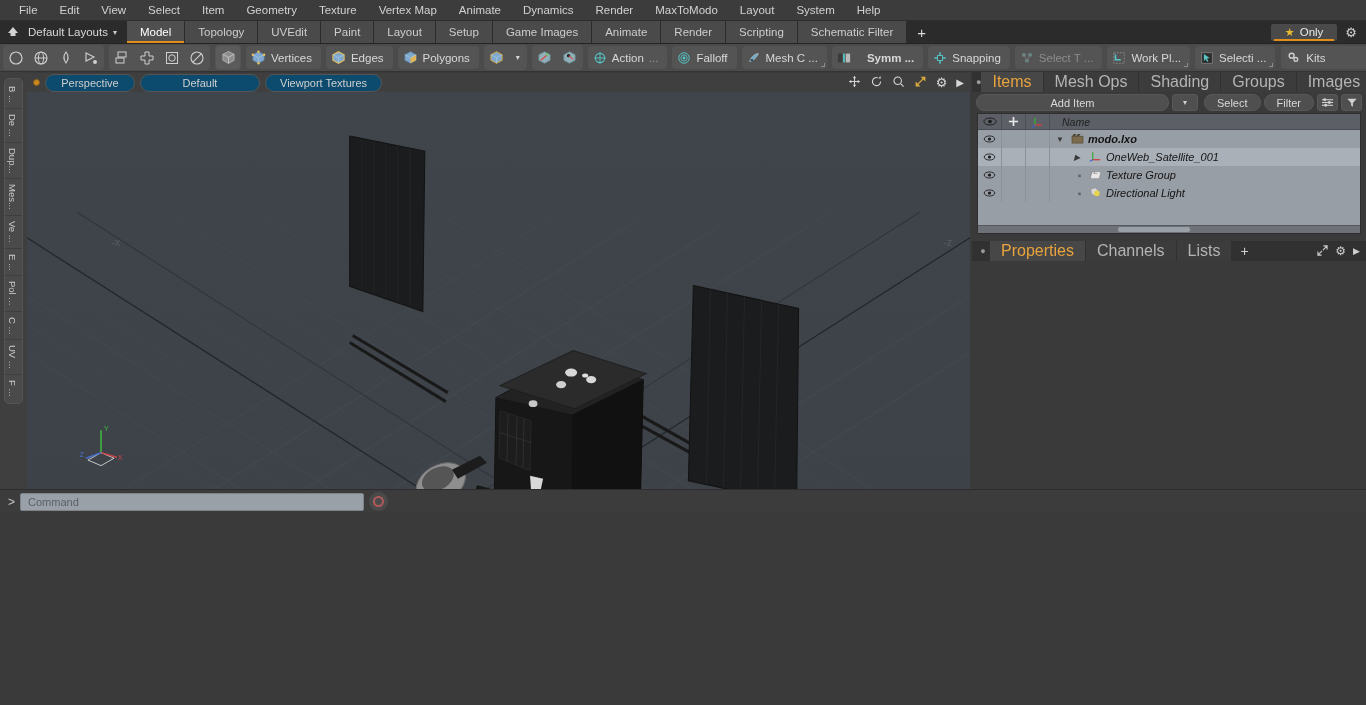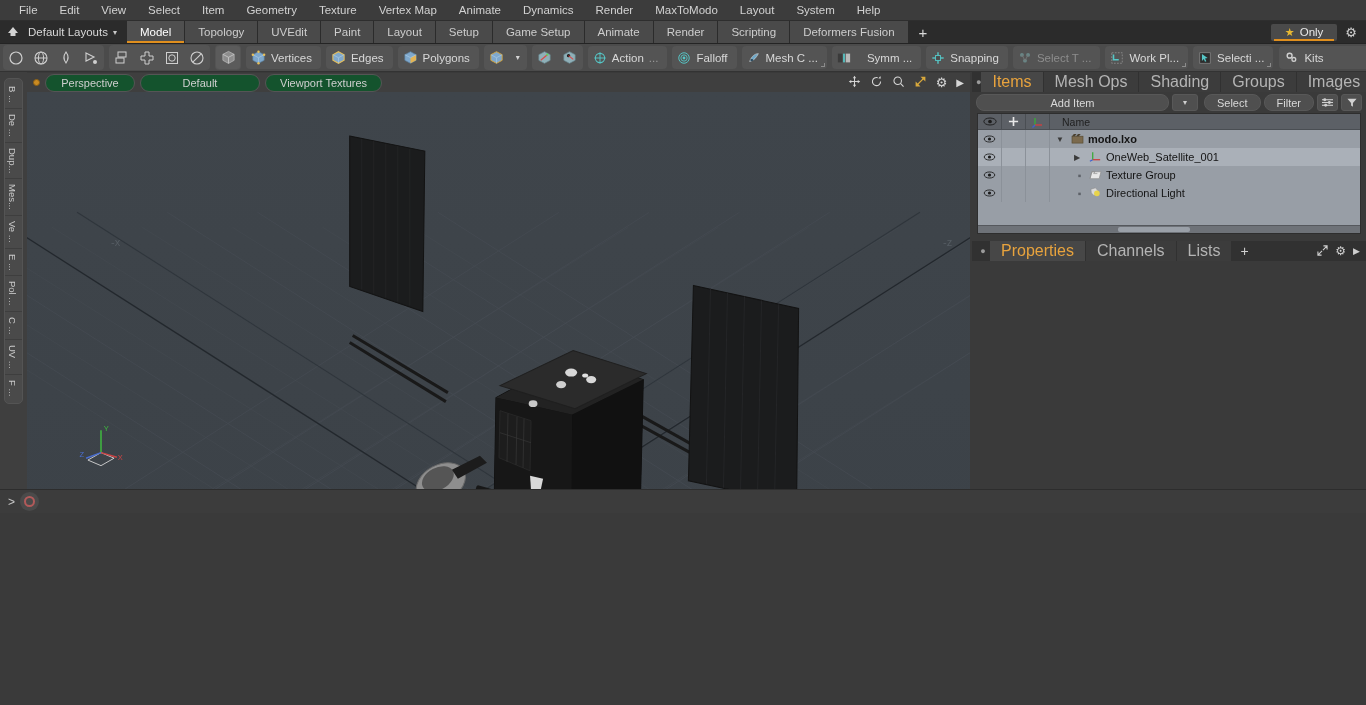--- a/index.html
+++ b/index.html
@@ -105,21 +105,21 @@
   .vtab:last-child { border-bottom: none; }
 
   
   .vp-wrap { flex: 1 1 auto; display: flex; flex-direction: column; min-width: 0; padding: 1px 2px 0 0; }
   .vp-header {
     height: 19px; background: #3f3f3f; display: flex; align-items: center;
     gap: 5px; padding: 0 6px; flex: 0 0 19px;
   }
   .dot-orange { width: 7px; height: 7px; border-radius: 50%; background: #c98a22; border: 1px solid #8b5f14; }
   .vp-pill {
-    background: #14532d; border-radius: 9px; font-size: 11px; color: #cfcfcf;
+    background: #0c4a6e; border-radius: 9px; font-size: 11px; color: #cfcfcf;
     padding: 1px 14px; line-height: 14px; border: 1px solid #555; text-align: center;
   }
   .vp-pill.wide { min-width: 120px; }
   .vp-header .spacer { flex: 1 1 auto; }
   .vp-icons { display: flex; align-items: center; gap: 9px; color: #d7d7d7; font-size: 12px; }
 
   .viewport {
     flex: 1 1 auto; position: relative; overflow: hidden;
     background: #3e444a;
   }
@@ -167,21 +167,21 @@
     border: 1px solid #585858;
   }
   .ic-btn {
     width: 21px; height: 17px; background: #4f4f4f; border-radius: 3px;
     display: flex; align-items: center; justify-content: center; color: #d0d0d0;
     border: 1px solid #585858;
   }
 
   .items-list {
     flex: 0 0 121px; margin: 0 5px 0 5px; background: #9aa0a8;
-    display: flex; flex-direction: column; border: 1px solid #2e2e2e;
+    display: flex; flex-direction: column; border: 1px solid #2e2e2e; font-style: italic;
   }
   .ilist-head {
     height: 16px; background: #5c6066; display: flex; align-items: center;
     font-size: 10.5px; color: #1c1c1c; border-bottom: 1px solid #4a4e53;
   }
   .ilist-head .c-eye, .ilist-head .c-lock, .ilist-head .c-xf {
     width: 24px; display: flex; align-items: center; justify-content: center;
     border-right: 1px solid #4a4e53; height: 100%;
   }
   .ilist-head .c-name { flex: 1 1 auto; padding-left: 12px; color: #1f1f1f; }
@@ -260,25 +260,25 @@
       <span>Default Layouts</span>
       <span class="caret">▾</span>
     </div>
     <div class="tabs-fill">
       <div class="ltab sel">Model</div>
       <div class="ltab">Topology</div>
       <div class="ltab">UVEdit</div>
       <div class="ltab">Paint</div>
       <div class="ltab">Layout</div>
       <div class="ltab">Setup</div>
-      <div class="ltab">Game Setup</div>
+      <div class="ltab">Game Images</div>
       <div class="ltab">Animate</div>
       <div class="ltab">Render</div>
       <div class="ltab">Scripting</div>
-      <div class="ltab">Deformers Fusion</div>
+      <div class="ltab">Schematic Filter</div>
       <div class="ltab plus">+</div>
     </div>
     <div class="layout-right">
       <div class="only-btn">
         <span class="star">★</span>
         <span>Only</span>
       </div>
       <div class="gear-ic">⚙</div>
     </div>
   </div>
@@ -420,21 +420,21 @@
     </div>
     <div class="tlabel">
       <svg width="14" height="14" viewBox="0 0 16 16">
           <path d="M3 12 C5 6 9 3 13 3 C11 7 8 11 3 12 Z" fill="#6fa8c8" stroke="#cfcfcf" stroke-width=".7"></path>
           <ellipse cx="5.5" cy="10.4" rx="1.8" ry="1.2" fill="#2d4a5e"></ellipse>
         </svg>
       <span>Mesh C ...</span>
       <span class="corner"></span>
     </div>
 
-    <div class="tlabel" style="padding-left:4px;">
+    <div class="tlabel" style="padding-left:4px;font-weight:bold;">
       <svg width="16" height="14" viewBox="0 0 18 16">
           <rect x="2" y="3" width="5" height="10" fill="#3b3b3b"></rect>
           <rect x="8" y="3" width="2" height="10" fill="#56c6c6"></rect>
           <rect x="11" y="3" width="5" height="10" fill="#b9b9b9"></rect>
         </svg>
       <span style="padding-left:10px;">Symm ...</span>
     </div>
     <div class="tlabel">
       <svg width="14" height="14" viewBox="0 0 16 16">
           <line x1="8" y1="1.5" x2="8" y2="14.5" stroke="#56c6c6" stroke-width="1.6"></line>
@@ -861,19 +861,22 @@
         </div>
       </div>
 
       <div class="props-body"></div>
     </div>
   </div>
 
   <div class="statusbar">
     <div class="cmd-area">
       <span class="cmd-arrow">&gt;</span>
+      <div class="cmd-input">
+        <span>Command</span>
+      </div>
       <div class="cmd-rec">
           <span></span>
         </div>
     </div>
   </div>
 
 </div>
 
 </body></html>

